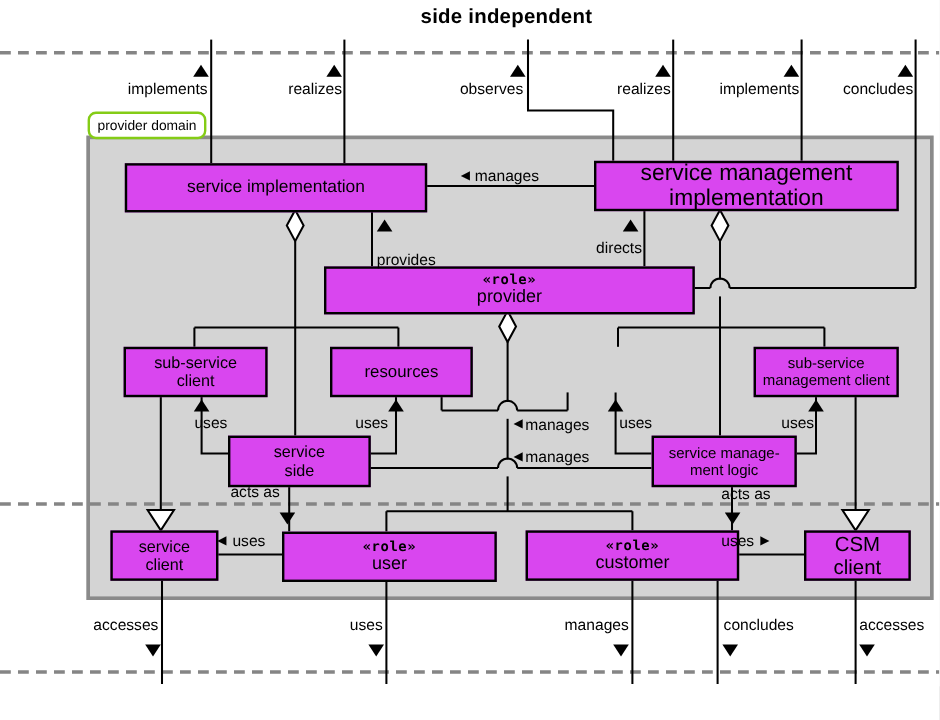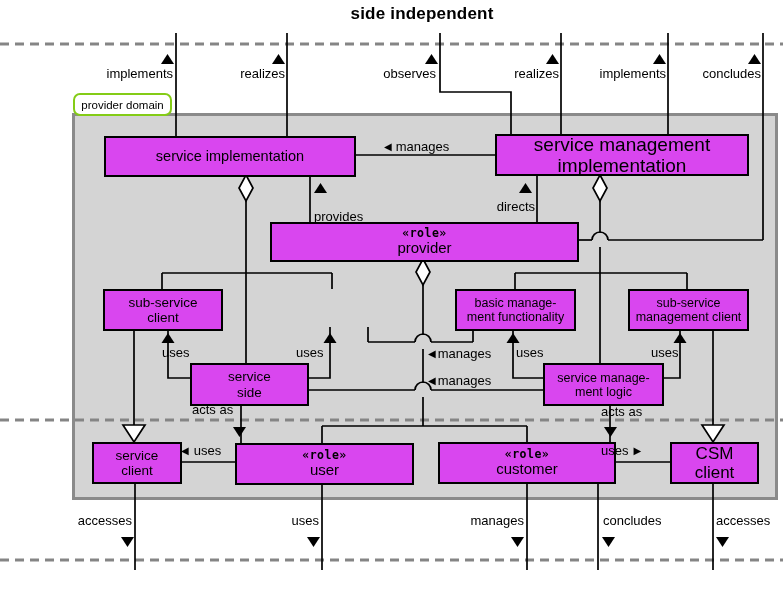--- a/index.html
+++ b/index.html
@@ -151,23 +151,22 @@
     <span>service management implementation</span>
   </div>
   <div class="box" style="left:270px;top:222px;width:305px;height:36px;">
     <span class="stereo">«role»</span>
     <span class="rolename">provider</span>
   </div>
   <div class="box" style="left:103px;top:289px;width:116px;height:38px;font-size:13.5px;">
     <span>sub-service</span>
     <span>client</span>
   </div>
-  <div class="box" style="left:455px;top:289px;width:117px;height:38px;font-size:12.5px;">
-    <span>basic manage-</span>
-    <span>ment functionality</span>
+  <div class="box" style="left:275px;top:289px;width:115px;height:38px;font-size:14px;">
+    <span>resources</span>
   </div>
   <div class="box" style="left:628px;top:289px;width:117px;height:38px;font-size:12.5px;">
     <span>sub-service</span>
     <span>management client</span>
   </div>
   <div class="box" style="left:190px;top:363px;width:115px;height:39px;font-size:13.5px;">
     <span>service</span>
     <span>side</span>
   </div>
   <div class="box" style="left:543px;top:363px;width:117px;height:39px;font-size:12.5px;">

